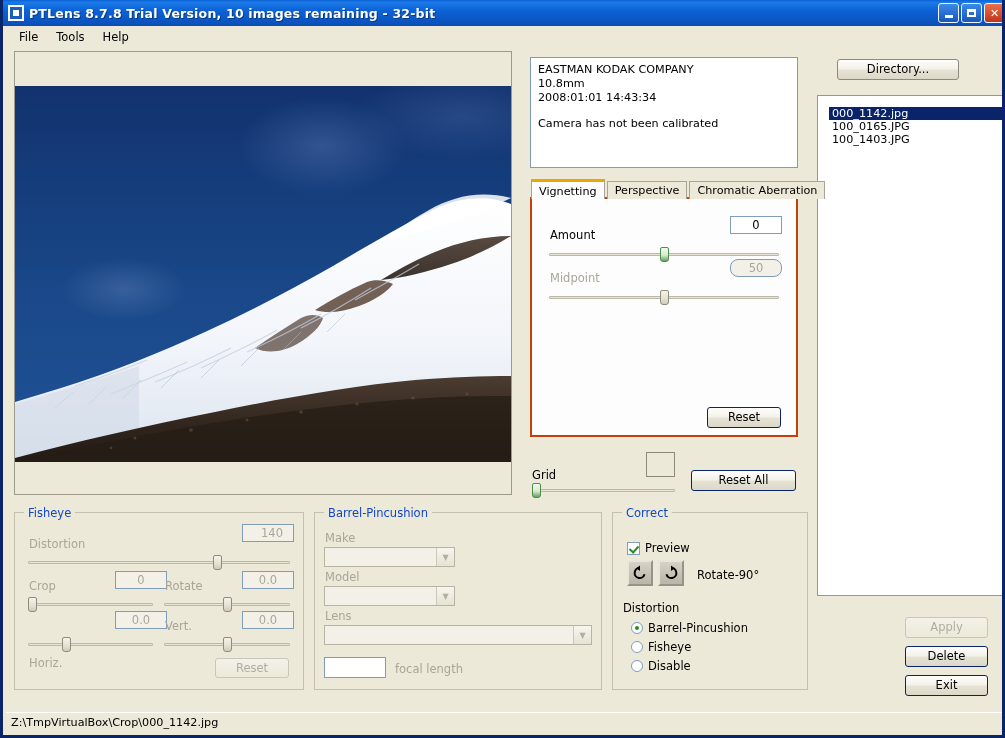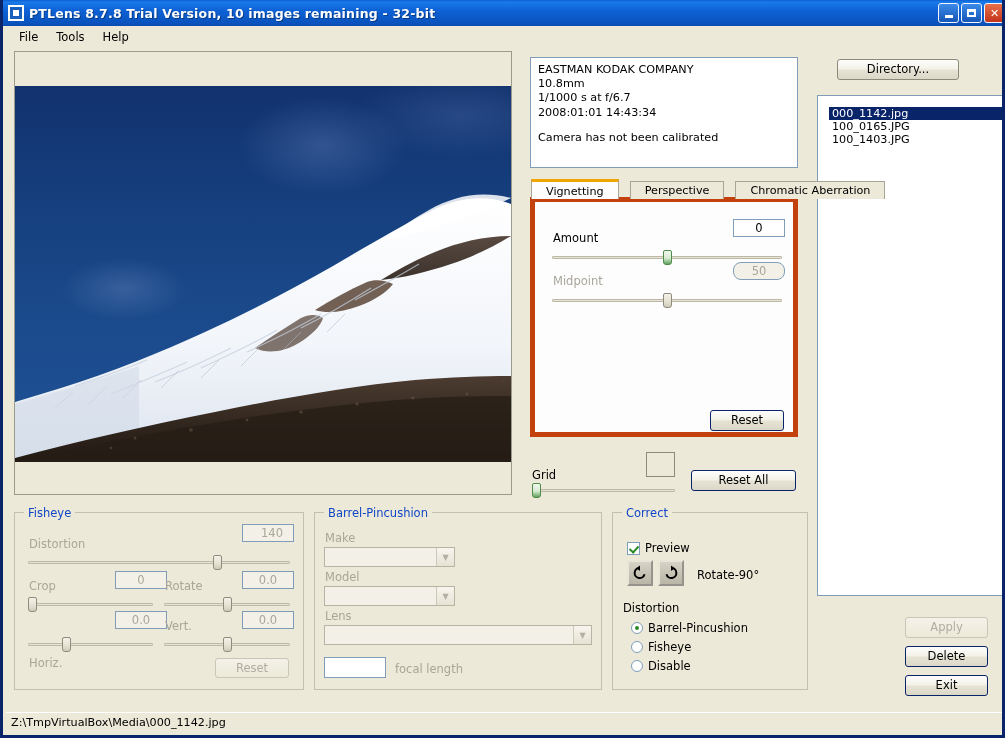--- a/index.html
+++ b/index.html
@@ -68,32 +68,32 @@
     position:absolute;left:527px;top:57px;width:268px;height:111px;
     background:#fff;border:1px solid #7f9db9;box-sizing:border-box;
     padding:5px 7px;line-height:14.2px;font-size:11.2px;color:#000;
   }
   .exif div{white-space:nowrap;}
   .exif .gap{height:11px;}
 
   
   .tabstrip{position:absolute;left:528px;top:179px;height:20px;display:flex;align-items:flex-end;z-index:3;}
   .tab{
-    height:18px;line-height:18px;padding:0 14px;font-size:11.2px;
+    height:18px;line-height:18px;padding:0 7px;font-size:11.2px;
     background:#ece9d8;border:1px solid #a8a496;border-bottom:none;
-    box-sizing:border-box;margin-right:11px;color:#000;
+    box-sizing:border-box;margin-right:2px;color:#000;
   }
   .tab.active{
     background:#fdfdfd;height:20px;line-height:19px;
     border-top:3px solid #f0a500;border-left:1px solid #a8a496;border-right:1px solid #a8a496;
     font-weight:normal;position:relative;z-index:4;
   }
   .tabbody{
     position:absolute;left:527px;top:197px;width:268px;height:240px;
-    background:#fdfdfd;border:5px solid #c2410c;box-sizing:border-box;
+    background:#fdfdfd;border:2px solid #c2410c;box-sizing:border-box;
   }
 
   .ctl-label{position:absolute;font-size:11.5px;color:#000;}
   .ctl-label.dis{color:#a9a699;}
   .numbox{
     position:absolute;width:52px;height:18px;background:#fff;border:1px solid #7f9db9;
     box-sizing:border-box;text-align:center;line-height:17px;font-size:11.5px;color:#000;
   }
   .numbox.dis{background:#f3f1e7;color:#a9a699;}
 
@@ -289,21 +289,20 @@
           <circle cx="452" cy="308" r="1.4"></circle>
             <circle cx="96" cy="362" r="1.3"></circle>
         </g>
       </svg>
     </div>
   </div>
 
   <div class="exif">
     <div>EASTMAN KODAK COMPANY</div>
     <div>10.8mm</div>
-    <div>1/1000 s at f/6.7</div>
     <div>2008:01:01 14:43:34</div>
     <div class="gap"></div>
     <div>Camera has not been calibrated</div>
   </div>
 
   <div class="tabstrip">
     <div class="tab active">Vignetting</div>
     <div class="tab">Perspective</div>
     <div class="tab">Chromatic Aberration</div>
   </div>
@@ -445,16 +444,16 @@
       <div class="dot"></div>
       <span>Disable</span>
     </div>
   </div>
 
   <div class="btn dis" style="left:902px;top:617px;width:83px;height:21px;line-height:19px;">Apply</div>
   <div class="btn" style="left:902px;top:646px;width:83px;height:21px;line-height:19px;">Delete</div>
   <div class="btn" style="left:902px;top:675px;width:83px;height:21px;line-height:19px;">Exit</div>
 
   <div class="statusbar">
-    <span>Z:\TmpVirtualBox\Media\000_1142.jpg</span>
+    <span>Z:\TmpVirtualBox\Crop\000_1142.jpg</span>
   </div>
 
 </div>
 
 </body></html>

